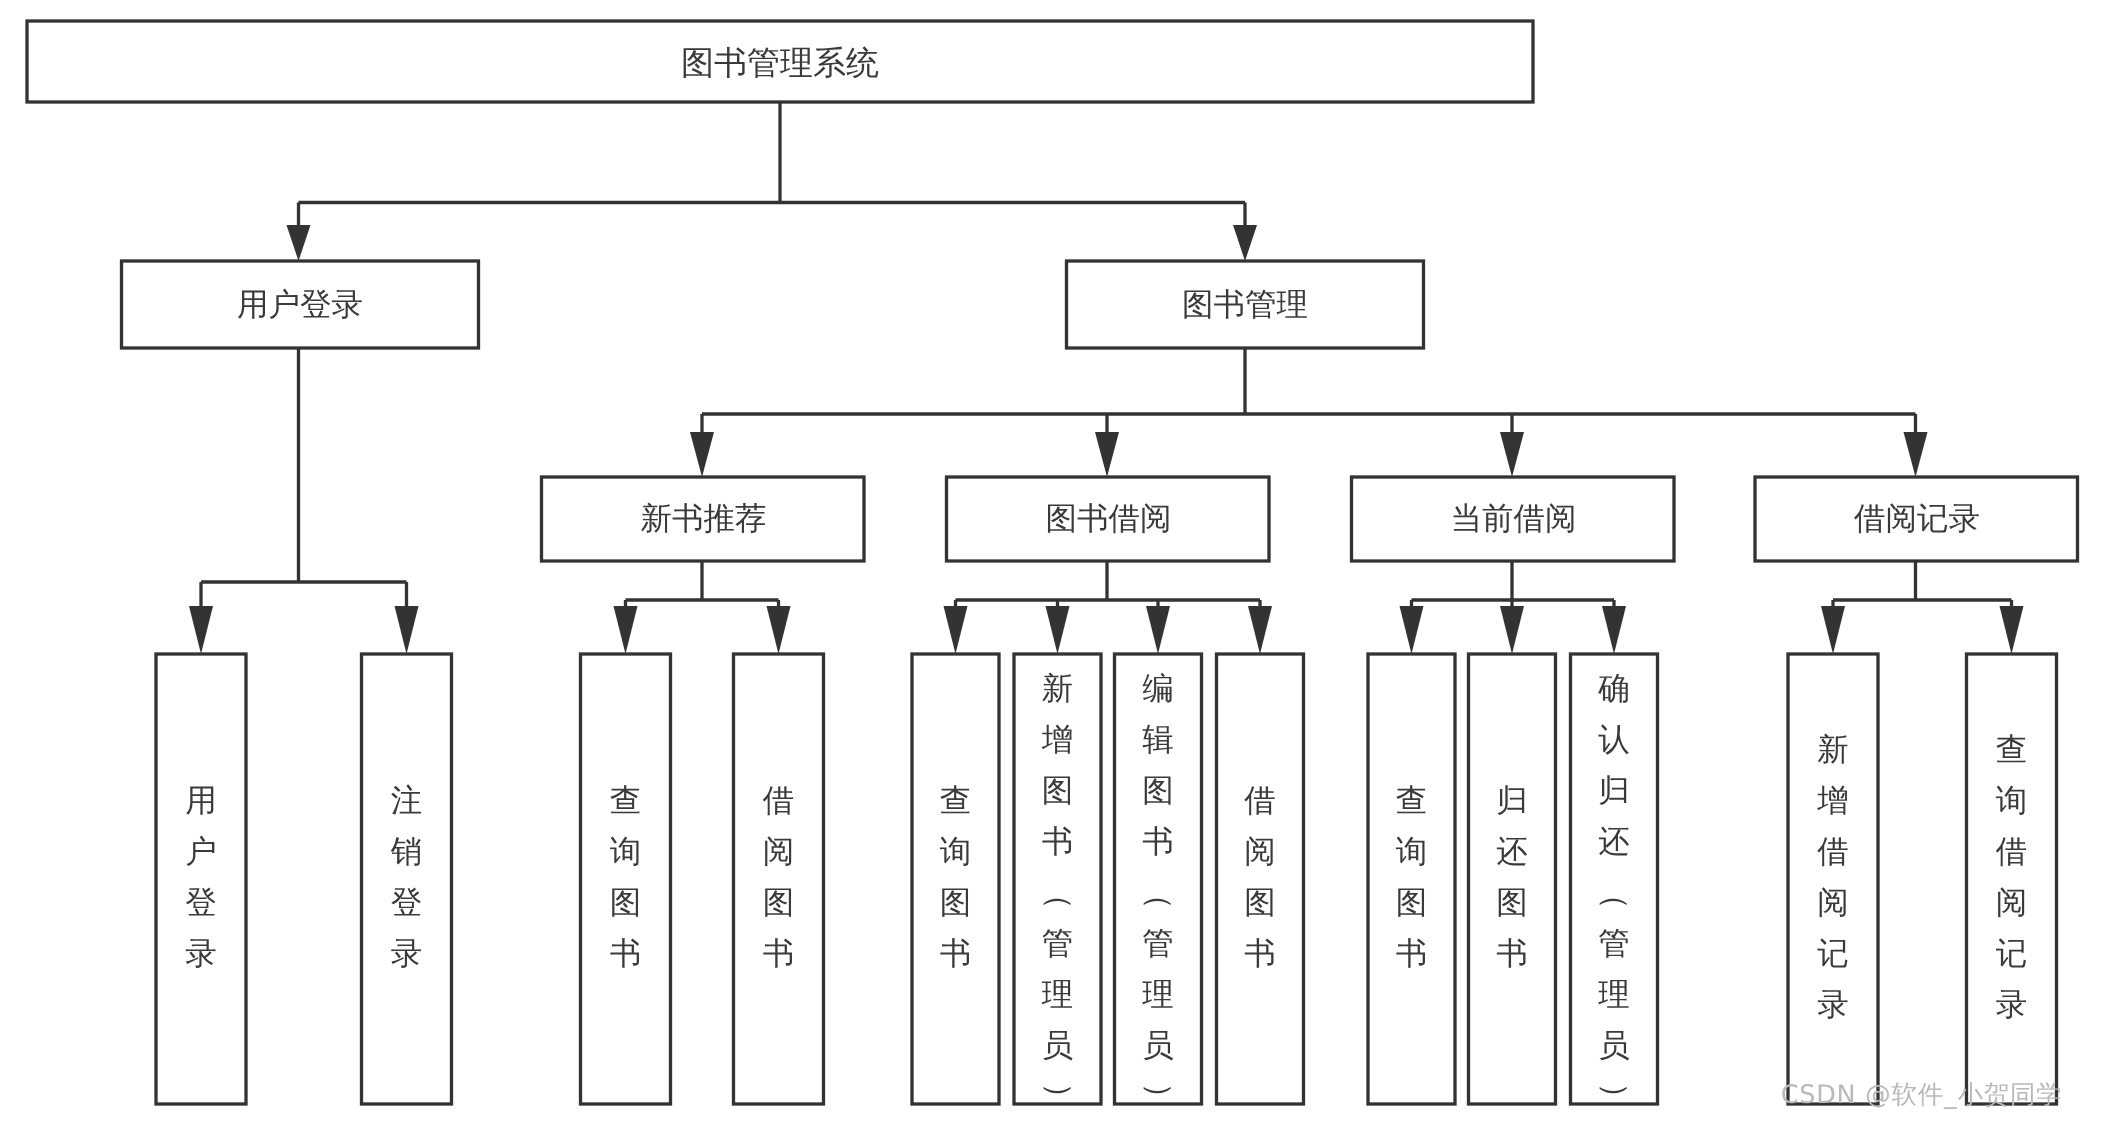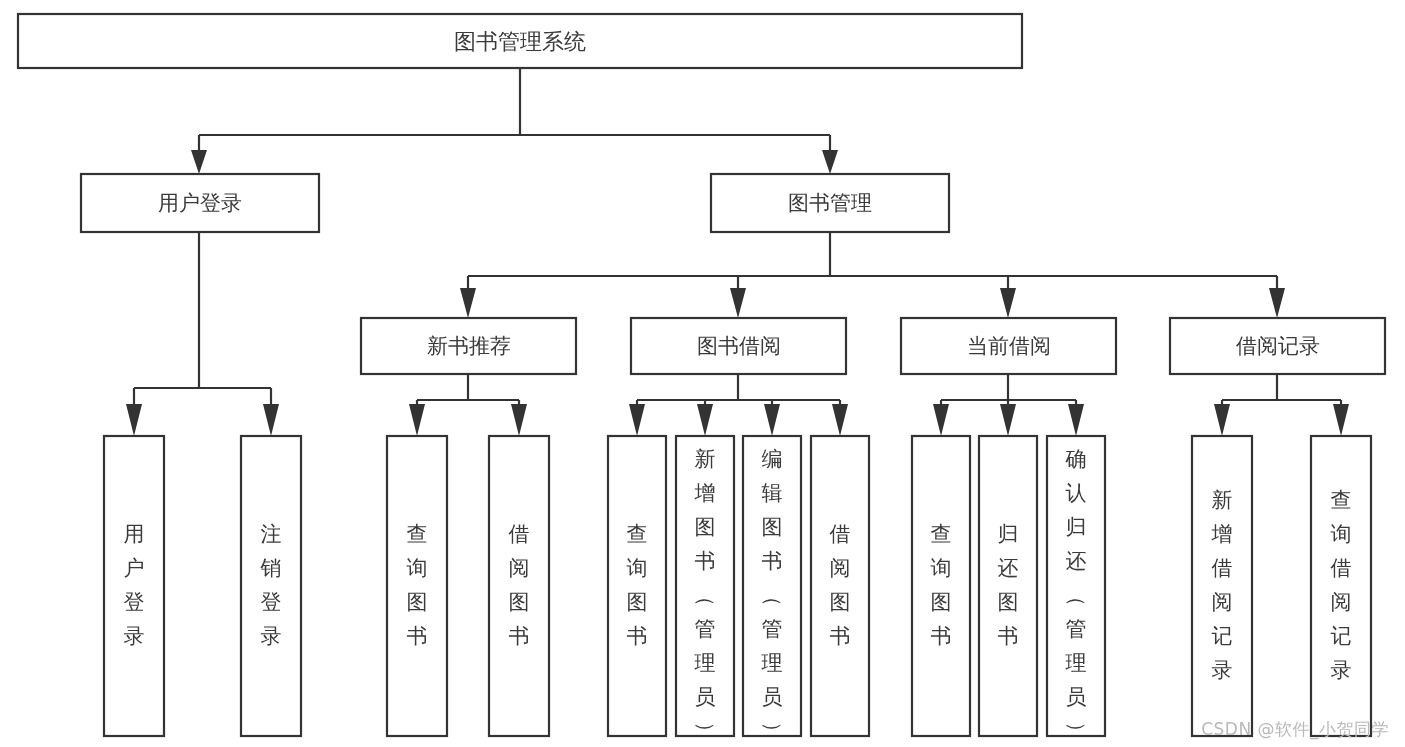--- a/index.html
+++ b/index.html
@@ -52,21 +52,21 @@
     font-size: 22px;
   }
   .vlabel {
     fill: #3a3a3a;
     font-family: "DejaVu Sans", "Liberation Sans", sans-serif;
     font-size: 21px;
     text-anchor: middle;
   }
   .watermark {
     position: absolute;
-    right: 16px;
+    right: 30px;
     bottom: 6px;
     font-family: "DejaVu Sans", "Liberation Sans", sans-serif;
     font-size: 17px;
     color: #b9b9b9;
     white-space: nowrap;
     letter-spacing: 0.5px;
     user-select: none;
   }
 </style>
 </head>

